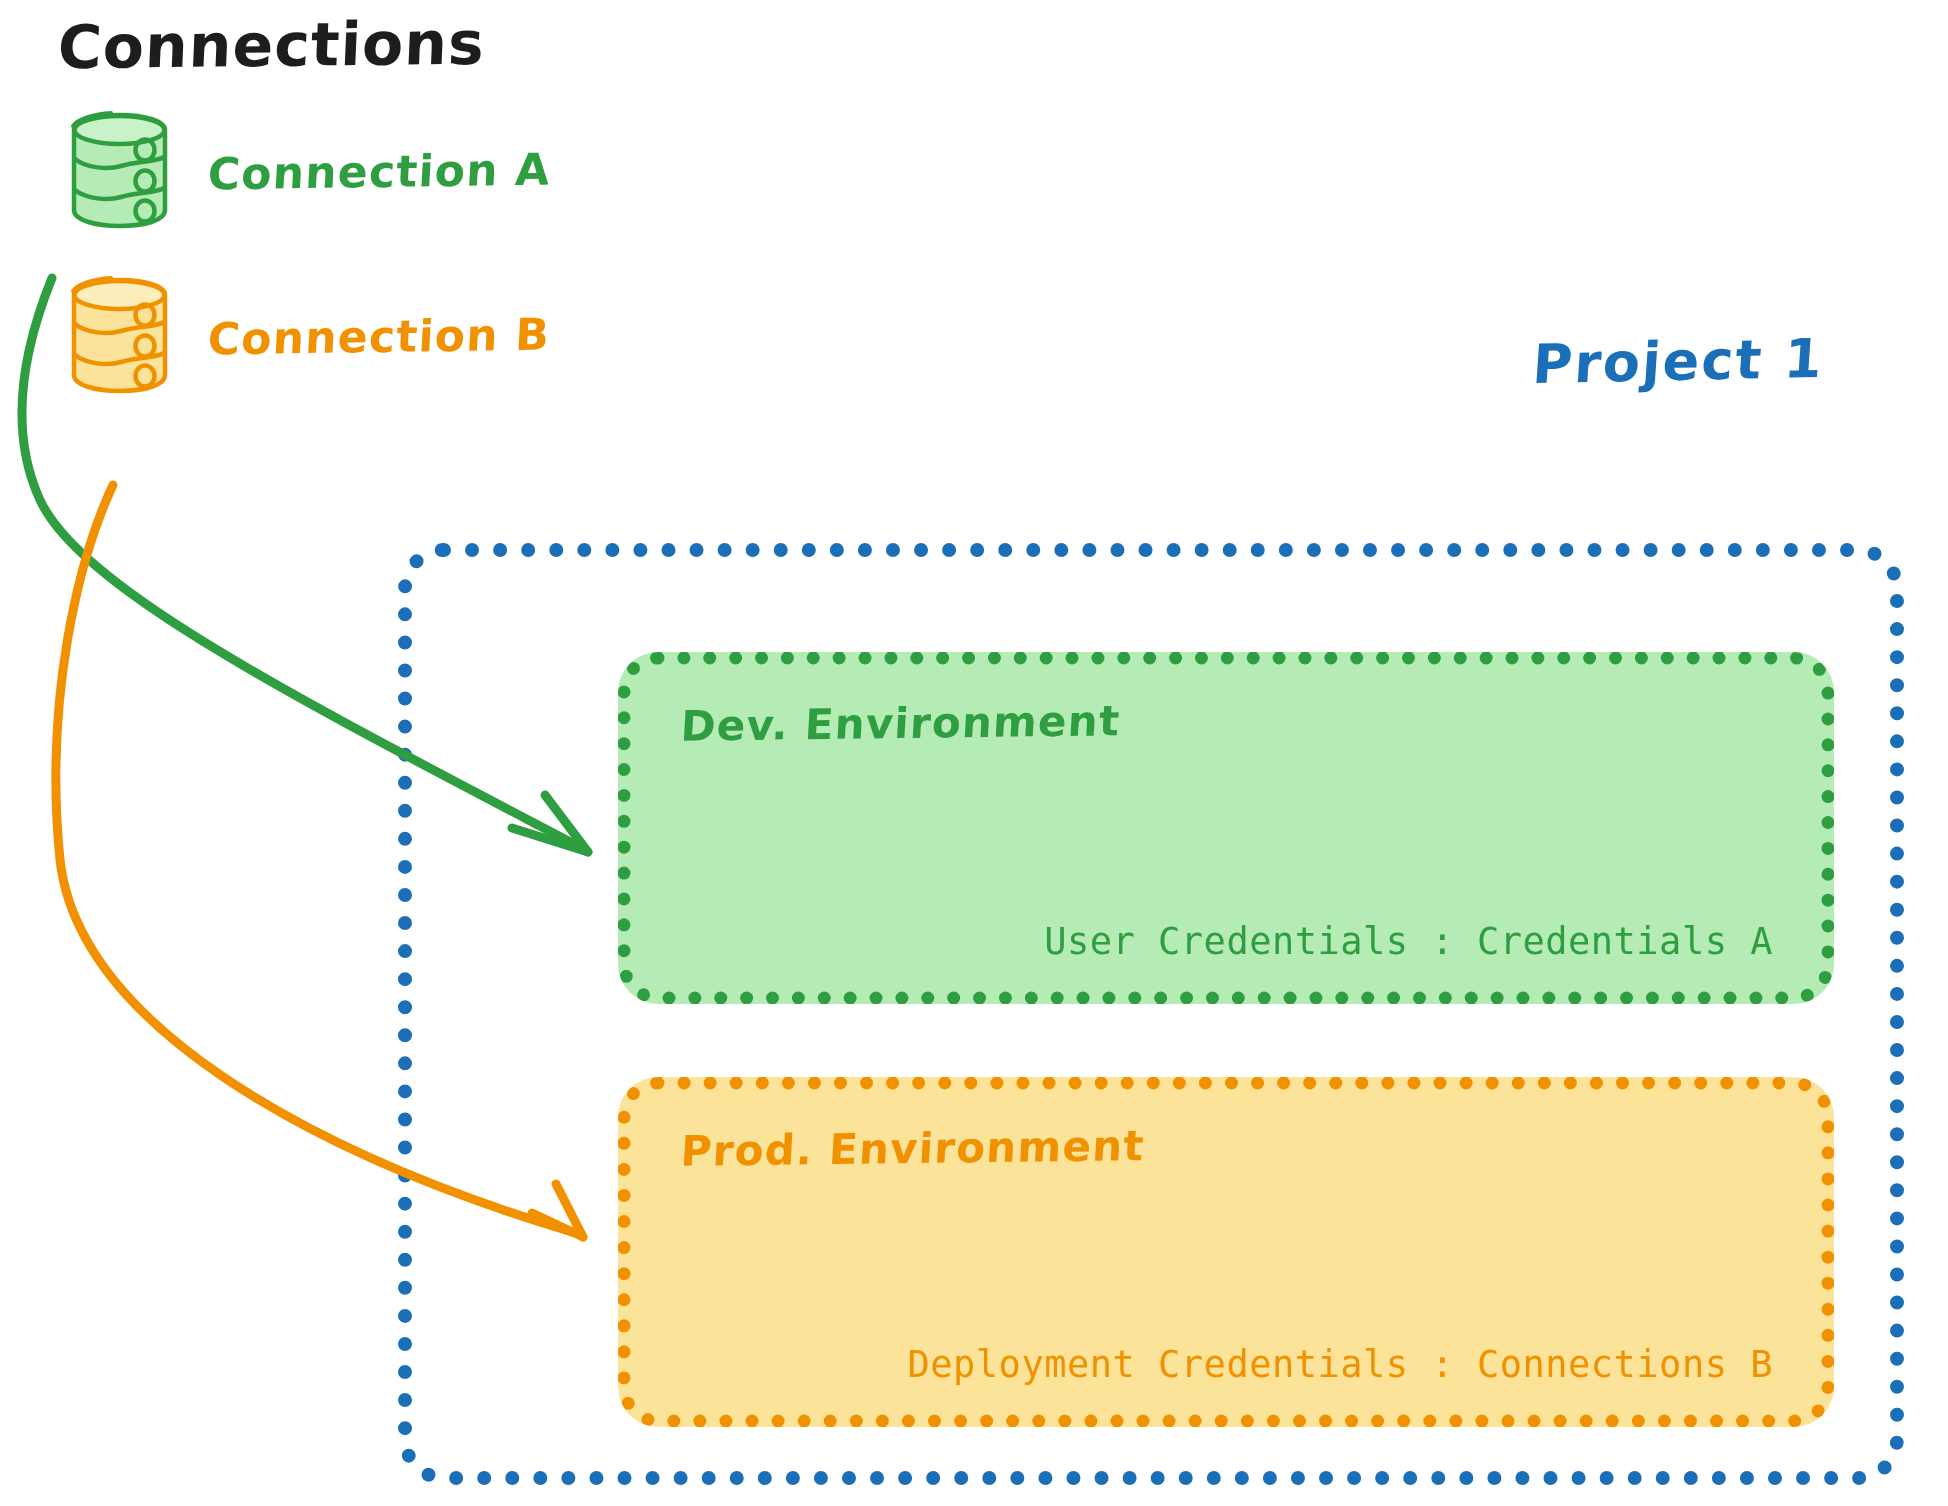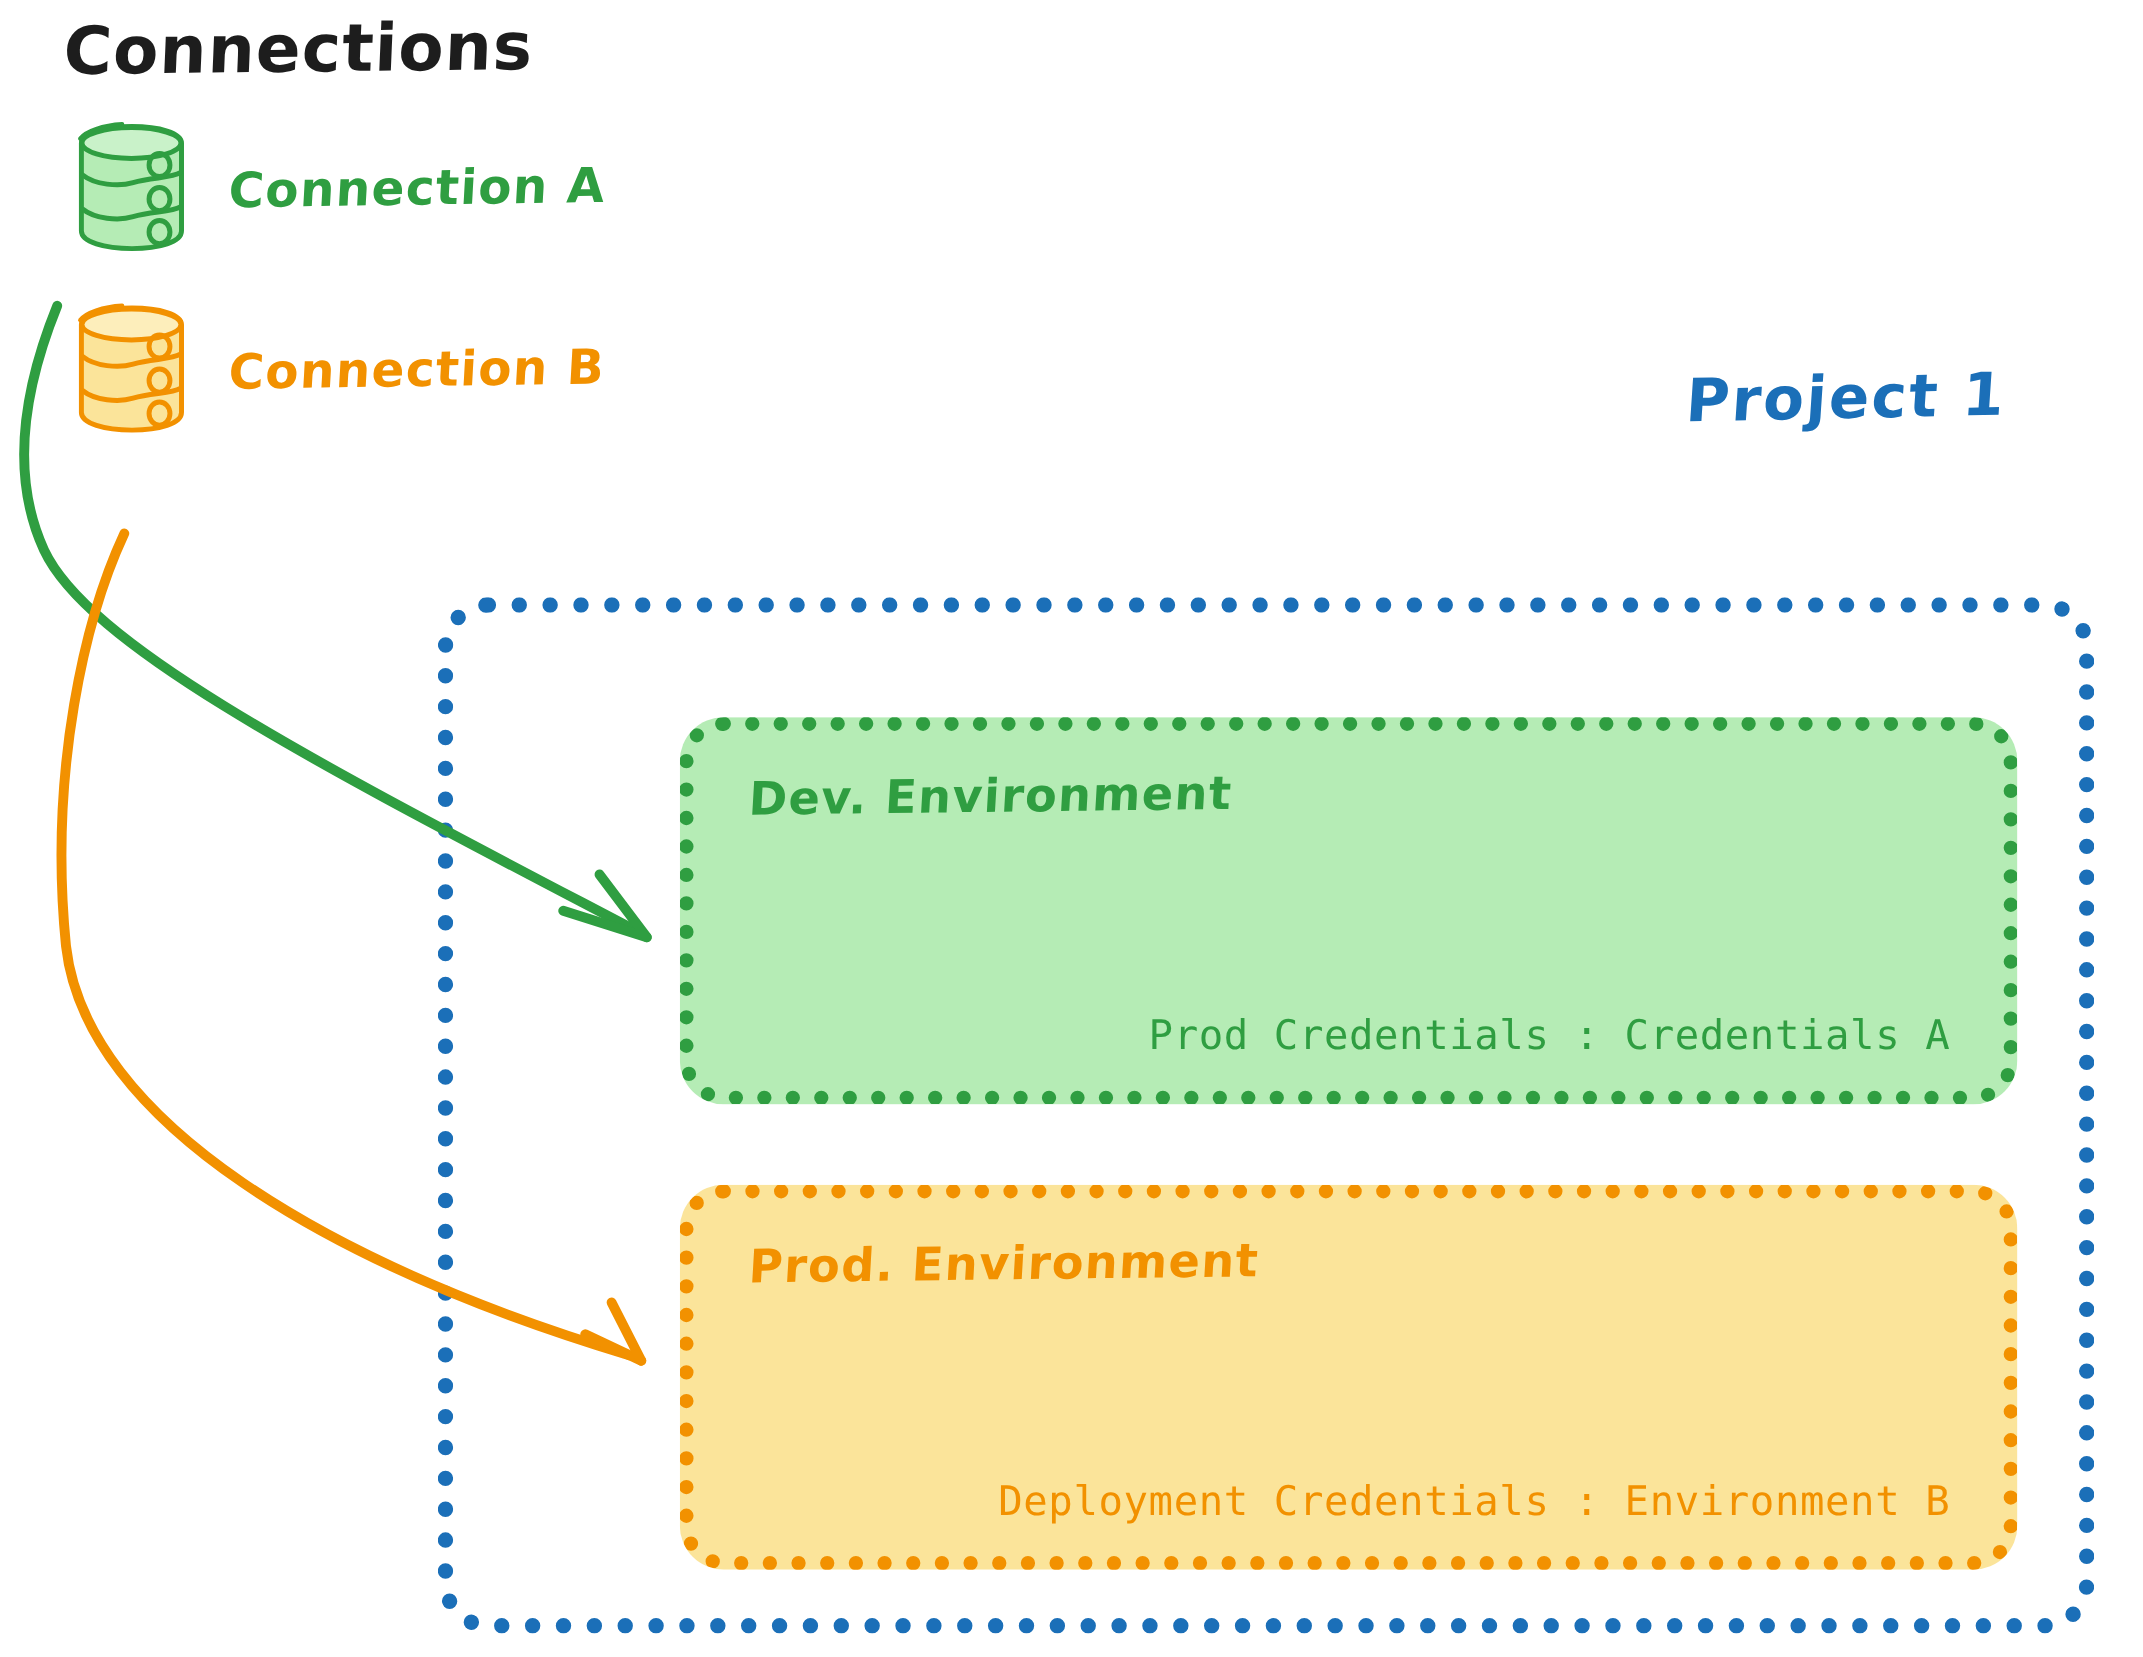--- a/index.html
+++ b/index.html
@@ -183,26 +183,26 @@
     </span>
     <span class="conn-label orange">Connection B</span>
   </div>
 
   <div class="project-label">Project 1</div>
 
   <div class="dotted-box project-box"></div>
 
   <div class="dotted-box env-box dev-box">
     <div class="env-title">Dev. Environment</div>
-    <div class="env-creds">Prod Credentials : Credentials A</div>
+    <div class="env-creds">User Credentials : Credentials A</div>
   </div>
 
   <div class="dotted-box env-box prod-box">
     <div class="env-title">Prod. Environment</div>
-    <div class="env-creds">Deployment Credentials : Environment B</div>
+    <div class="env-creds">Deployment Credentials : Connections B</div>
   </div>
 
   <svg class="arrows" viewBox="0 0 1948 1506" xmlns="http://www.w3.org/2000/svg">
 
     <g>
       <path d="M52 278 C22 352 8 430 40 500 C82 590 300 700 578 846" fill="none" stroke="#2f9e41" stroke-width="9" stroke-linecap="round"></path>
       <path d="M588 852 L512 828" fill="none" stroke="#2f9e41" stroke-width="9" stroke-linecap="round"></path>
       <path d="M588 852 L545 795" fill="none" stroke="#2f9e41" stroke-width="9" stroke-linecap="round"></path>
     </g>
 

